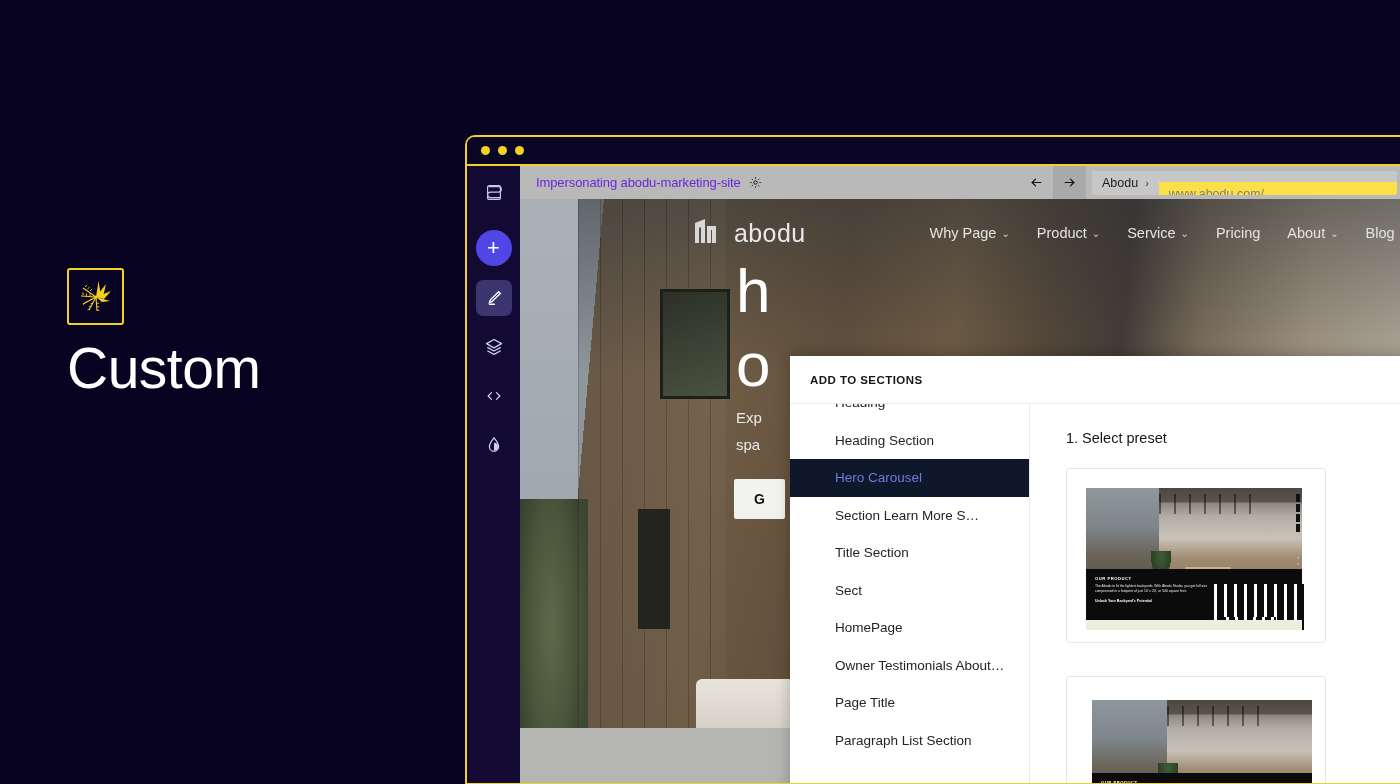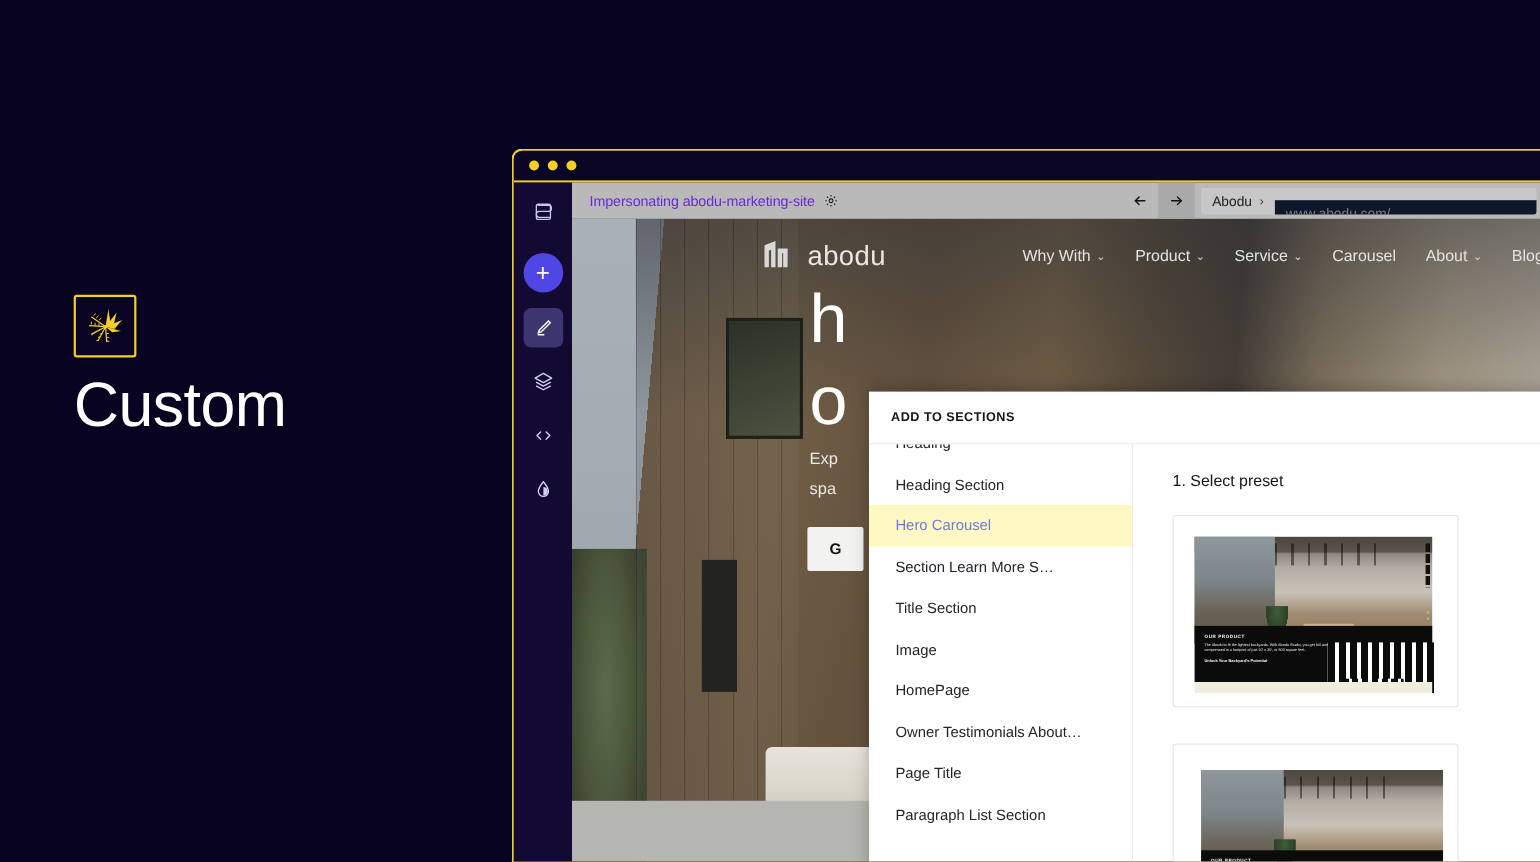--- a/index.html
+++ b/index.html
@@ -102,21 +102,21 @@
   .crumb {
     display: flex; align-items: center; gap: 7px;
     padding: 0 10px; height: 100%;
     font-size: 12.5px; color: #1b1b1b;
     background: #c7c7c7;
     cursor: pointer;
   }
   .crumb .chev { font-size: 11px; color: #333; }
   .addr {
     flex: 1; height: 100%;
-    background: #0f172a;
+    background: #fde047;
     display: flex; align-items: center;
     padding: 0 10px;
     font-size: 12.5px; color: #7e7e7e;
     cursor: text;
     margin-top: 23px;
   }
 
   
   .viewport { flex: 1; position: relative; overflow: hidden; background: #6d7379; }
   .site-hero {
@@ -208,26 +208,26 @@
     width: 240px; flex: 0 0 240px;
     border-right: 1px solid #e9eaee;
     overflow: hidden;
     position: relative;
     padding-top: 0;
   }
   .sec-inner { position: relative; top: -20px; }
   .sec-item {
     height: 37.5px;
     display: flex; align-items: center;
-    padding-left: 24px;
+    padding-left: 45px;
     font-size: 13.5px; color: #23242b;
     cursor: pointer;
     white-space: nowrap; overflow: hidden;
   }
-  .sec-item.active { background: #fef9c3; color: #6e7ae0; }
+  .sec-item.active { background: #0f172a; color: #6e7ae0; }
 
   .preset-pane { flex: 1; min-width: 0; padding: 26px 0 0 36px; overflow: hidden; position: relative; }
   .preset-label { font-size: 14.5px; color: #15161c; font-weight: 400; margin-bottom: 22px; }
   .preset-grid { display: flex; flex-wrap: wrap; gap: 33px; }
   .preset-card {
     width: 260px; height: 175px;
     border: 1px solid #e6e7eb; border-radius: 3px;
     background: #fff;
     display: flex; align-items: center; justify-content: center;
     overflow: hidden; cursor: pointer;
@@ -418,33 +418,33 @@
               <span>
                 <svg width="30" height="26" viewBox="0 0 30 26" aria-hidden="true">
                   <path d="M1 25 V5 L11 1 V25 H7 V9 L5 10 V25 Z" fill="#d8d8d8"></path>
                   <path d="M13 25 V8 H22 V25 H18 V12 H17 V25 Z" fill="#d8d8d8"></path>
                 </svg>
               </span>
               <span class="brand-name">abodu</span>
             </div>
             <div class="nav-links">
               <div class="nav-link">
-                <span>Why With</span>
+                <span>Why Page</span>
                 <span class="cv">⌄</span>
               </div>
               <div class="nav-link">
                 <span>Product</span>
                 <span class="cv">⌄</span>
               </div>
               <div class="nav-link">
                 <span>Service</span>
                 <span class="cv">⌄</span>
               </div>
               <div class="nav-link">
-                <span>Carousel</span>
+                <span>Pricing</span>
               </div>
               <div class="nav-link">
                 <span>About</span>
                 <span class="cv">⌄</span>
               </div>
               <div class="nav-link">
                 <span>Blog</span>
               </div>
             </div>
           </div>
@@ -456,21 +456,21 @@
 
             <div class="panel-body">
 
               <div class="sec-list">
                 <div class="sec-inner">
                   <div class="sec-item">Heading</div>
                   <div class="sec-item">Heading Section</div>
                   <div class="sec-item active">Hero Carousel</div>
                   <div class="sec-item">Section Learn More S…</div>
                   <div class="sec-item">Title Section</div>
-                  <div class="sec-item">Image</div>
+                  <div class="sec-item">Sect</div>
                   <div class="sec-item">HomePage</div>
                   <div class="sec-item">Owner Testimonials About…</div>
                   <div class="sec-item">Page Title</div>
                   <div class="sec-item">Paragraph List Section</div>
                 </div>
               </div>
 
               <div class="preset-pane">
                 <div class="preset-label">1. Select preset</div>
                 <div class="preset-grid">

